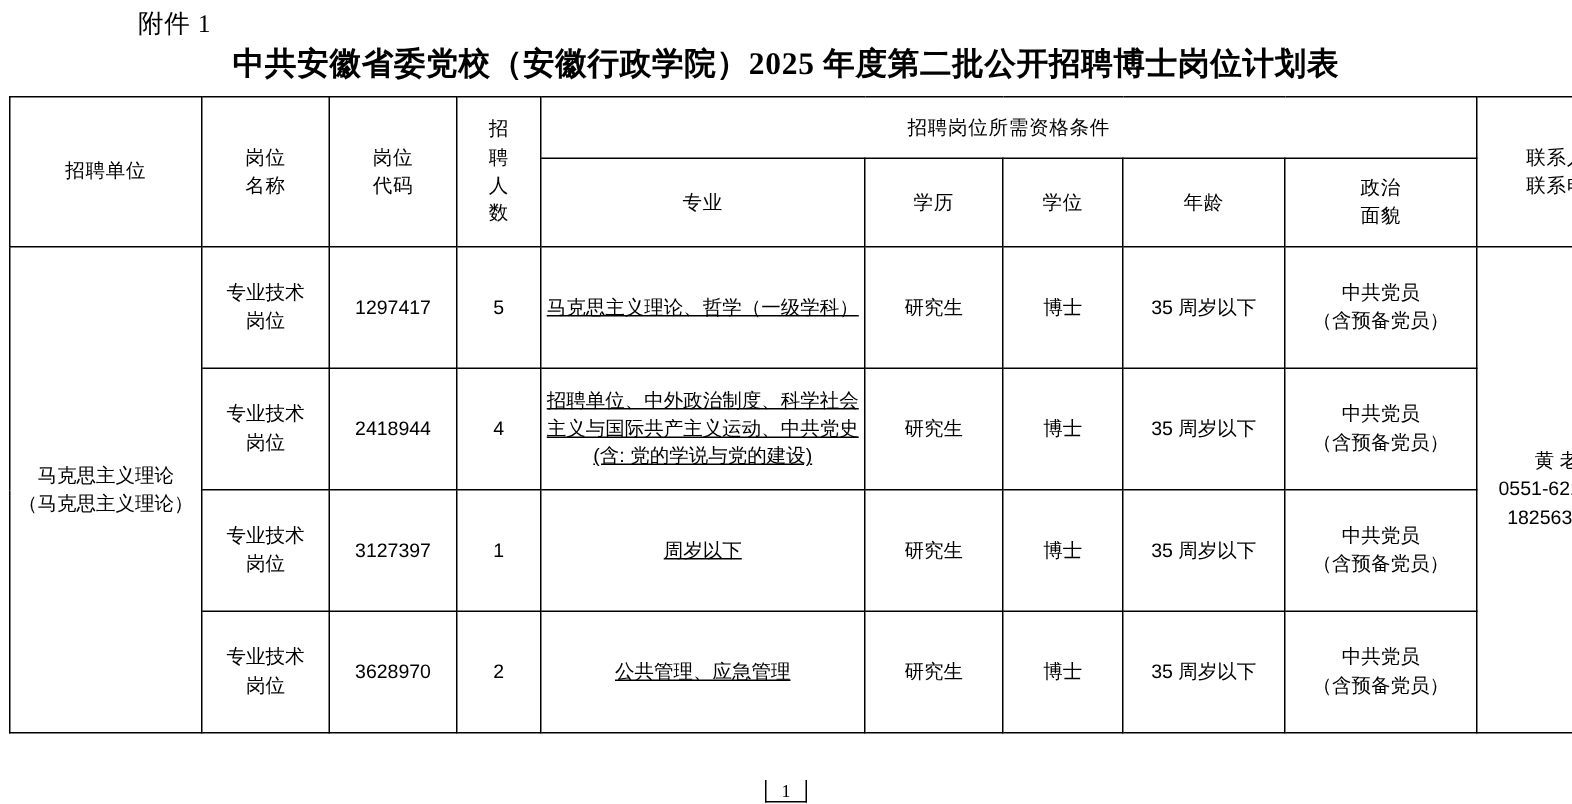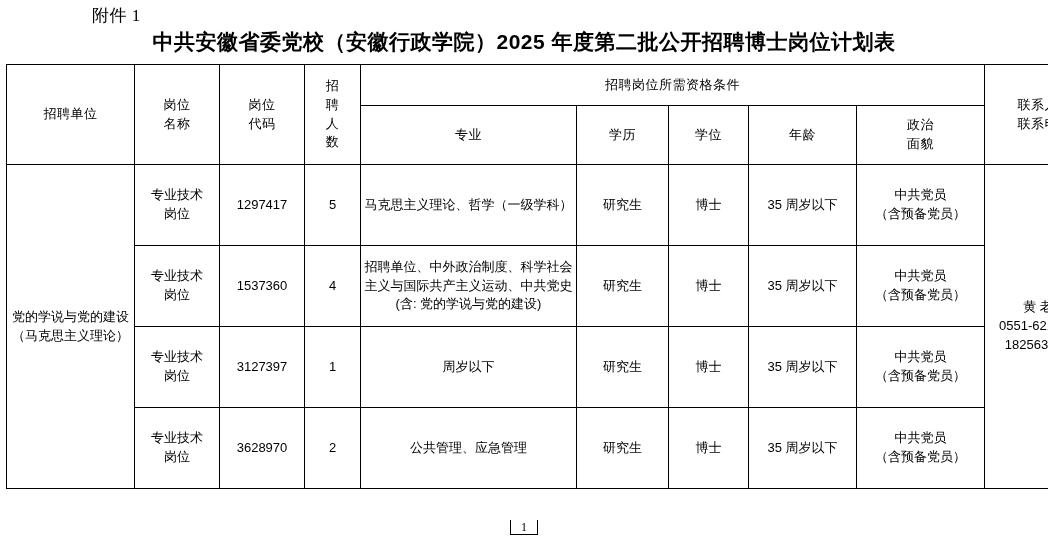--- a/index.html
+++ b/index.html
@@ -29,21 +29,21 @@
     letter-spacing: 0.5px;
   }
   .doc-title {
     position: absolute;
     left: 0;
     top: 28px;
     width: 1048px;
     text-align: center;
     font-size: 21px;
     font-weight: bold;
-    font-family: Liberation Sans, sans-serif;
+    font-family: Liberation Serif, serif;
     letter-spacing: 0.5px;
   }
   table.plan {
     position: absolute;
     left: 6px;
     top: 64px;
     width: 1036px;
     border-collapse: collapse;
     table-layout: fixed;
   }
@@ -85,20 +85,21 @@
     line-height: 1.6;
   }
   td.post-cell, td.code-cell, td.numcell,
   td.edu-cell, td.deg-cell, td.age-cell {
     font-size: 13px;
   }
   td.major-cell {
     font-size: 13px;
     line-height: 1.7;
     padding: 6px 8px;
+    text-decoration: underline;
   }
   td.pol-cell {
     font-size: 13px;
     line-height: 1.6;
   }
   td.contact-cell {
     font-size: 13.5px;
     line-height: 2.0;
   }
   .row-tall td { height: 76px; }
@@ -176,21 +177,21 @@
         <th class="hdr">年龄</th>
         <th class="hdr">
           <span class="two-line">政治</span>
           <span class="two-line">面貌</span>
         </th>
       </tr>
     </thead>
     <tbody>
       <tr class="row-tall">
         <td class="unit-cell" rowspan="4">
-          <span class="two-line">党的学说与党的建设</span>
+          <span class="two-line">马克思主义理论</span>
           <span class="two-line">（马克思主义理论）</span>
         </td>
         <td class="post-cell">
           <span class="two-line">专业技术</span>
           <span class="two-line">岗位</span>
         </td>
         <td class="code-cell">1297417</td>
         <td class="numcell">5</td>
         <td class="major-cell">马克思主义理论、哲学（一级学科）</td>
         <td class="edu-cell">研究生</td>
@@ -204,21 +205,21 @@
           <span class="two-line">黄 老师</span>
           <span class="two-line">0551-62173034</span>
           <span class="two-line">18256355662</span>
         </td>
       </tr>
       <tr class="row-tall">
         <td class="post-cell">
           <span class="two-line">专业技术</span>
           <span class="two-line">岗位</span>
         </td>
-        <td class="code-cell">1537360</td>
+        <td class="code-cell">2418944</td>
         <td class="numcell">4</td>
         <td class="major-cell">招聘单位、中外政治制度、科学社会主义与国际共产主义运动、中共党史(含: 党的学说与党的建设)</td>
         <td class="edu-cell">研究生</td>
         <td class="deg-cell">博士</td>
         <td class="age-cell">35 周岁以下</td>
         <td class="pol-cell">
           <span class="two-line">中共党员</span>
           <span class="two-line">（含预备党员）</span>
         </td>
       </tr>

